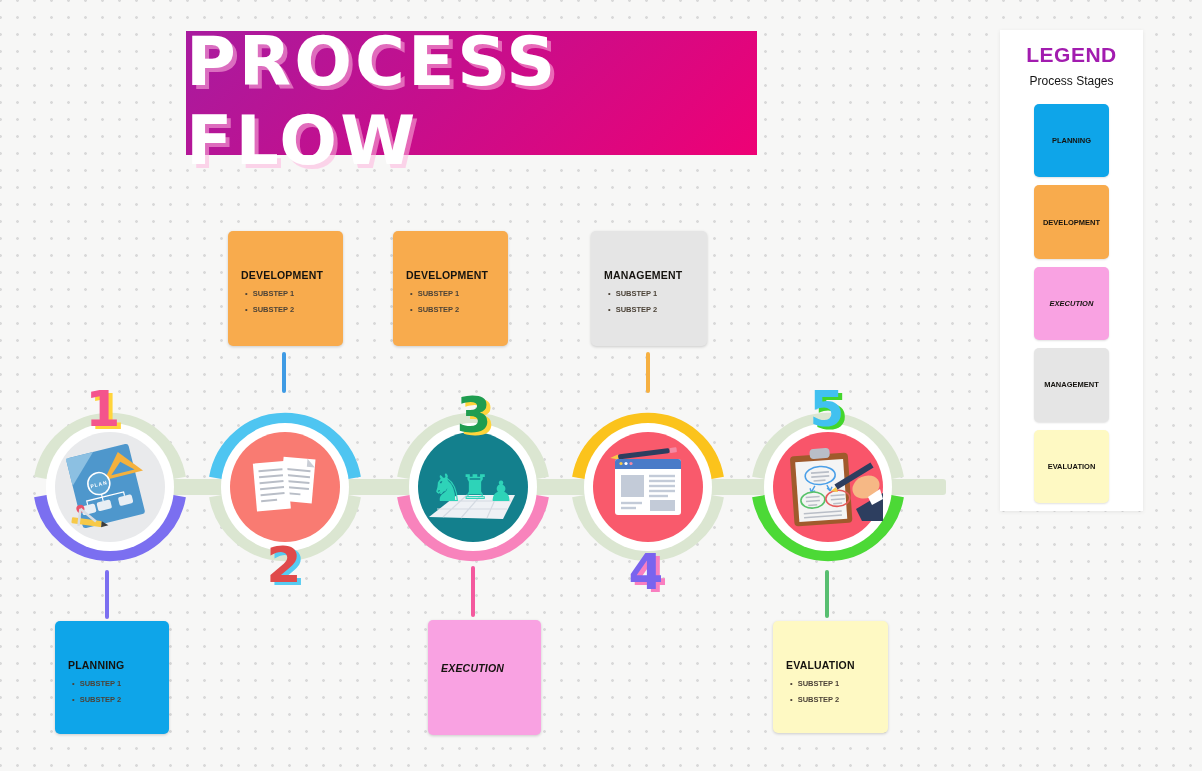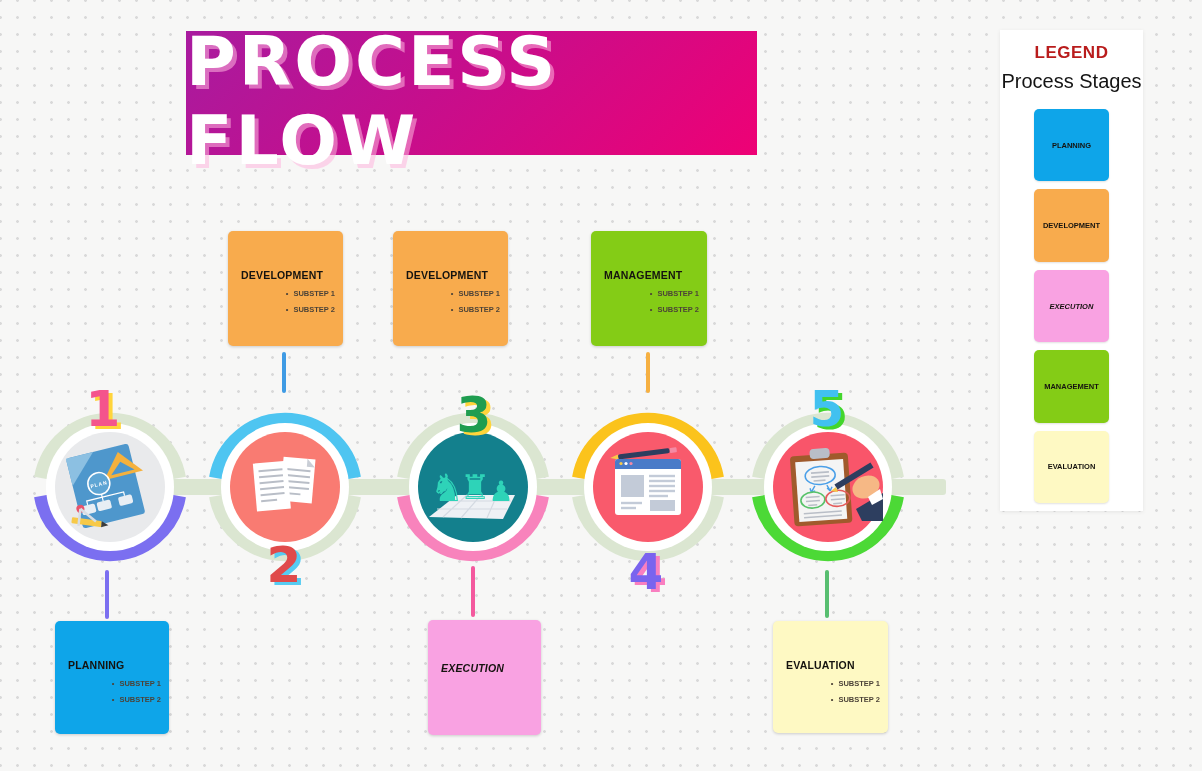--- a/index.html
+++ b/index.html
@@ -44,42 +44,42 @@
   .num3{color:#1f9d50;text-shadow:4px 3px 0 #ffd43b;}
   .num4{color:#7a64ee;text-shadow:4px 3px 0 #f97fc0;}
   .num5{color:#41c1f0;text-shadow:4px 3px 0 #43d62c;}
   
   .note{
     border-radius:5px;box-shadow:0 1px 3px rgba(0,0,0,0.18);
     padding:38px 8px 0 13px;box-sizing:border-box;z-index:2;
   }
   .note .note-title{font-size:10.5px;font-weight:700;color:#15130f;letter-spacing:0.2px;}
   .note ul{list-style:none;margin:8px 0 0 4px;padding:0;}
-  .note li{font-size:7.5px;font-weight:600;color:#4c4338;margin-bottom:7px;text-align:right;}
+  .note li{font-size:7.5px;font-weight:600;color:#4c4338;margin-bottom:7px;}
   .note li::before{content:"•";margin-right:5px;color:#4c4338;}
   .note-orange{background:#f8ab4d;}
-  .note-blue{background:#84cc16;}
+  .note-blue{background:#e5e5e5;}
   .note-purple{background:#0ea5e9;}
   .note-pink{background:#f9a2e2;font-style:italic;}
   .note-yellow{background:#fef9c3;}
   .n-dev1{left:228px;top:231px;width:115px;height:115px;}
   .n-dev2{left:393px;top:231px;width:115px;height:115px;}
   .n-mgmt{left:591px;top:231px;width:116px;height:115px;}
   .n-plan{left:55px;top:621px;width:114px;height:113px;}
   .n-exec{left:428px;top:620px;width:113px;height:115px;padding-top:42px;}
   .n-eval{left:773px;top:621px;width:115px;height:112px;}
   
   .legend{
     left:1000px;top:30px;width:143px;height:481px;background:#ffffff;
     box-shadow:0 1px 4px rgba(0,0,0,0.08);z-index:2;
     display:flex;flex-direction:column;align-items:center;box-sizing:border-box;
     padding-top:13px;
   }
-  .legend-title{font-size:17px;font-weight:800;color:#b91c1c;letter-spacing:0.5px;}
-  .legend-subtitle{font-size:20px;color:#141414;margin-top:7px;margin-bottom:16px;}
+  .legend-title{font-size:21px;font-weight:800;color:#a21caf;letter-spacing:0.5px;}
+  .legend-subtitle{font-size:12px;color:#141414;margin-top:7px;margin-bottom:16px;}
   .legend-box{
     width:75px;height:74px;border-radius:5px;margin-bottom:8px;
     display:flex;align-items:center;justify-content:center;
     box-shadow:0 1px 2px rgba(0,0,0,0.12);
   }
   .legend-box span{font-size:7.5px;font-weight:700;color:#15130f;}
 </style>
 </head>
 <body>
 

